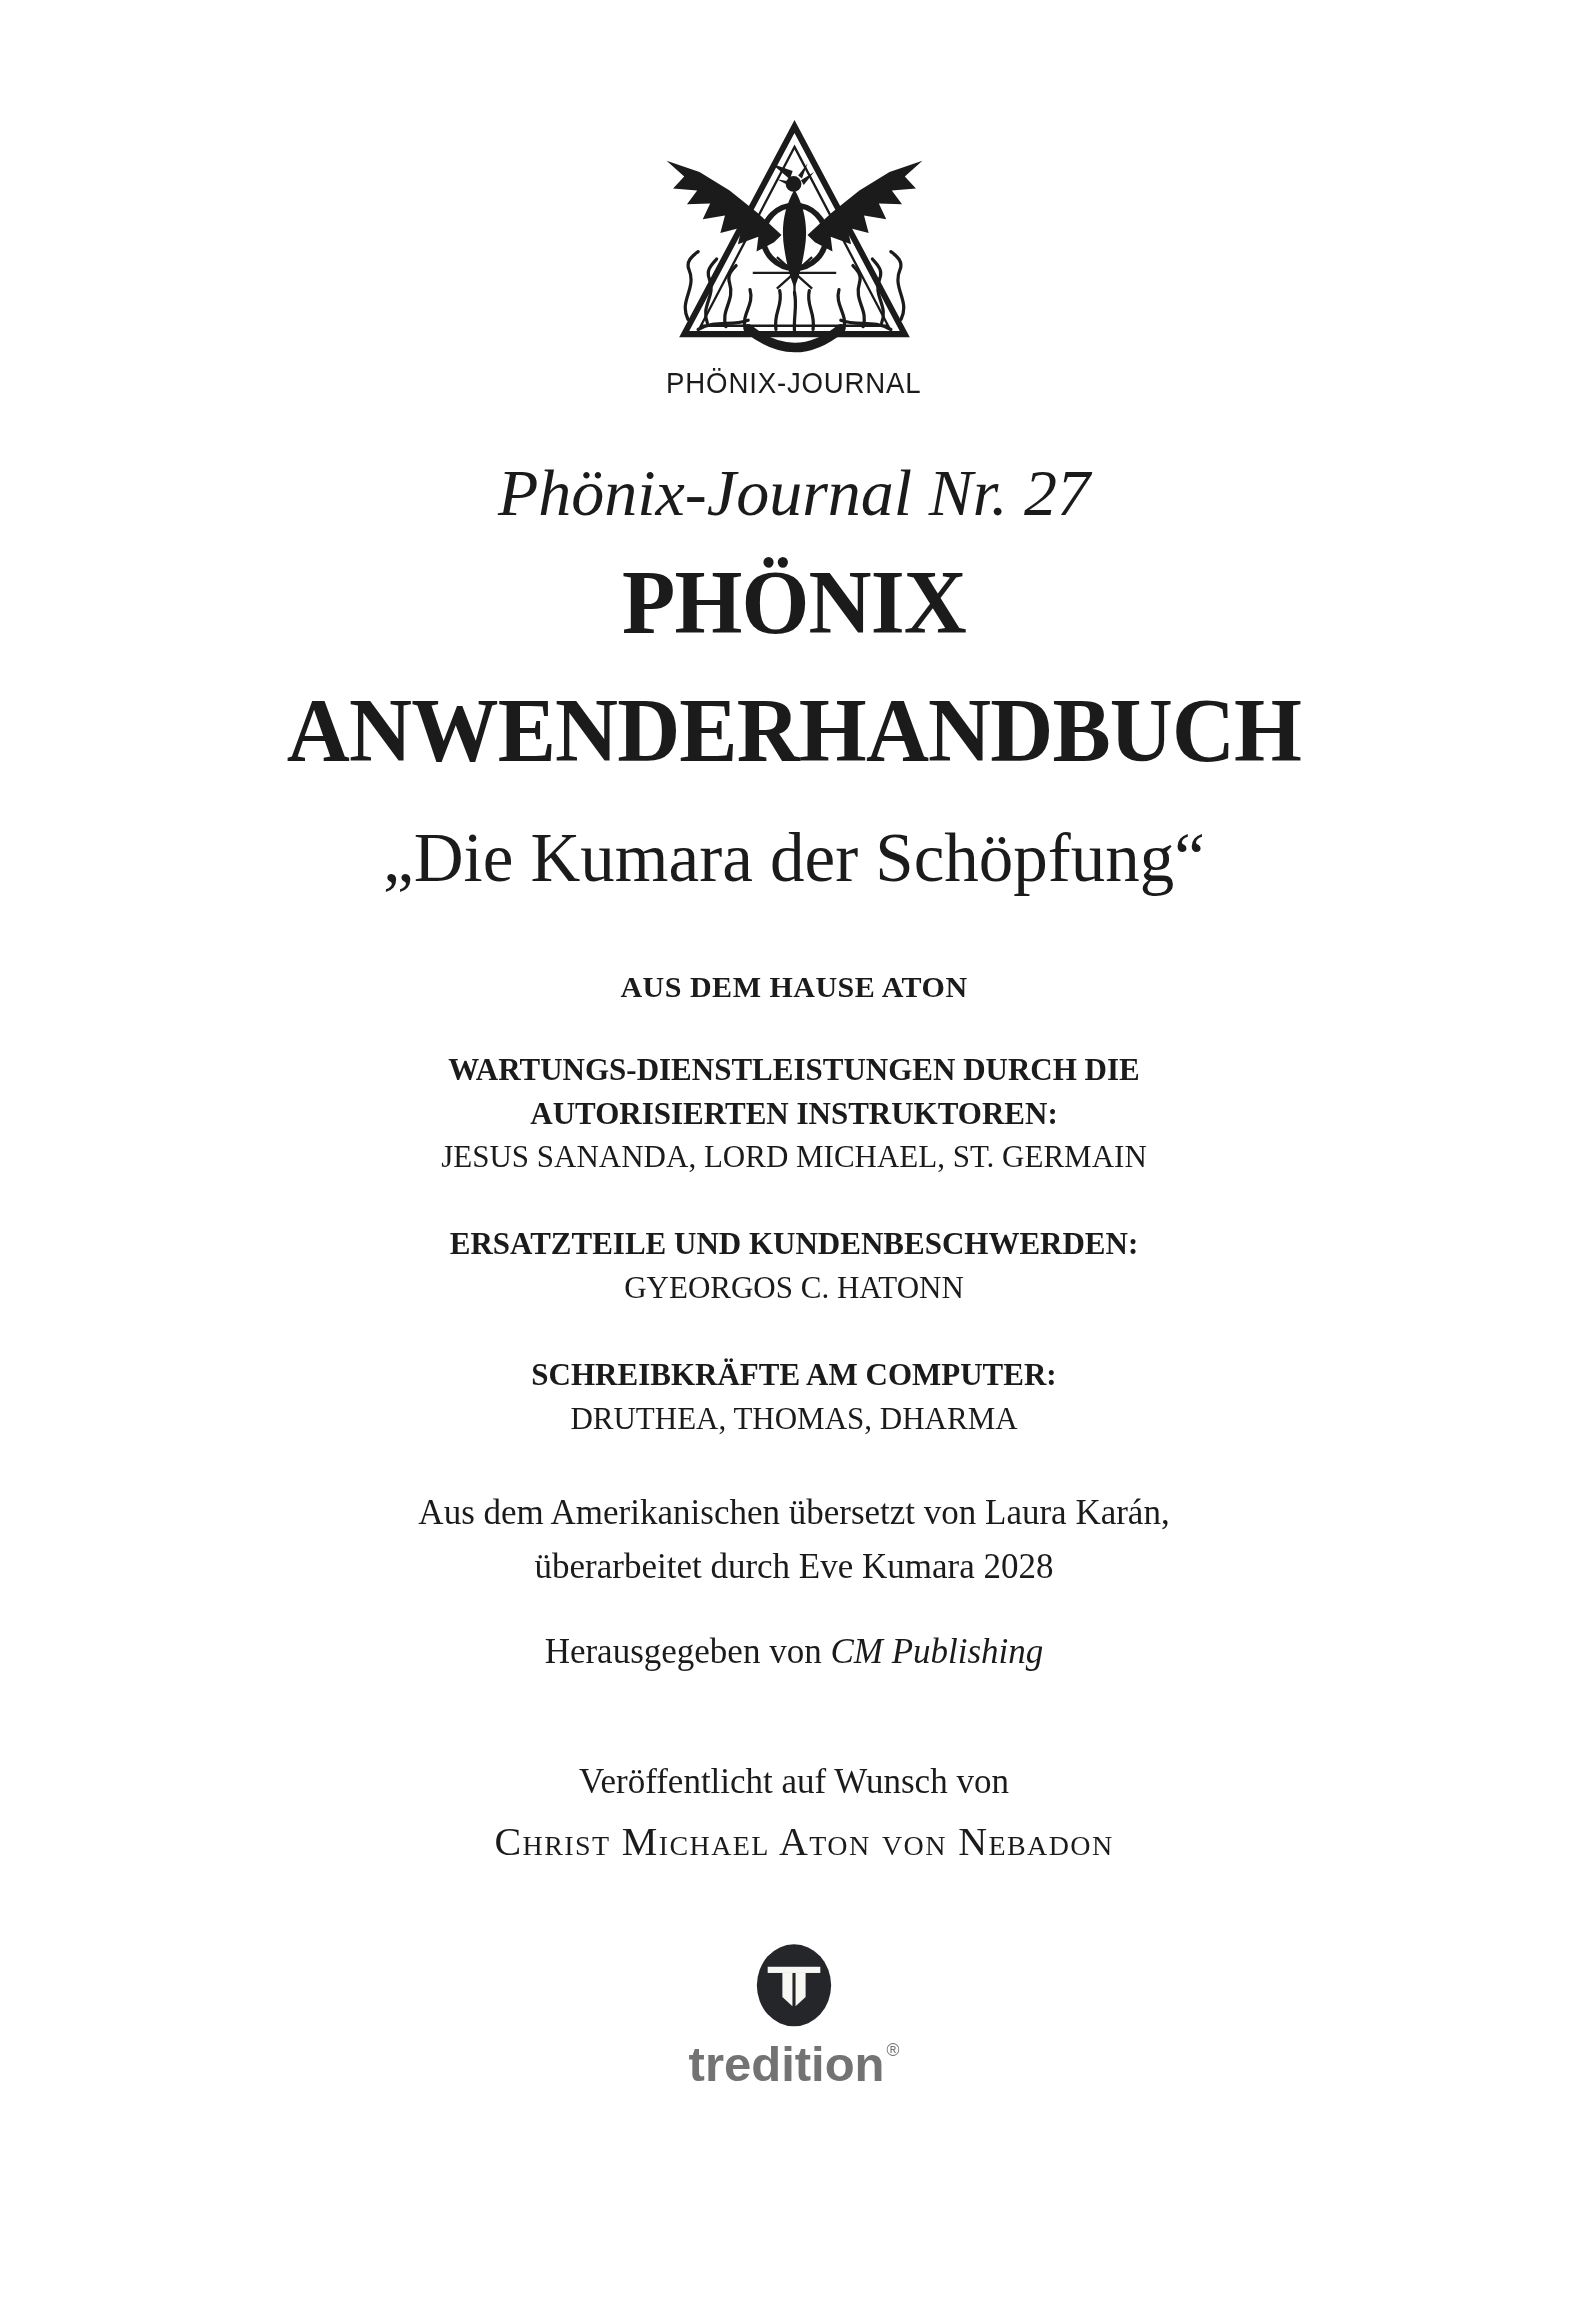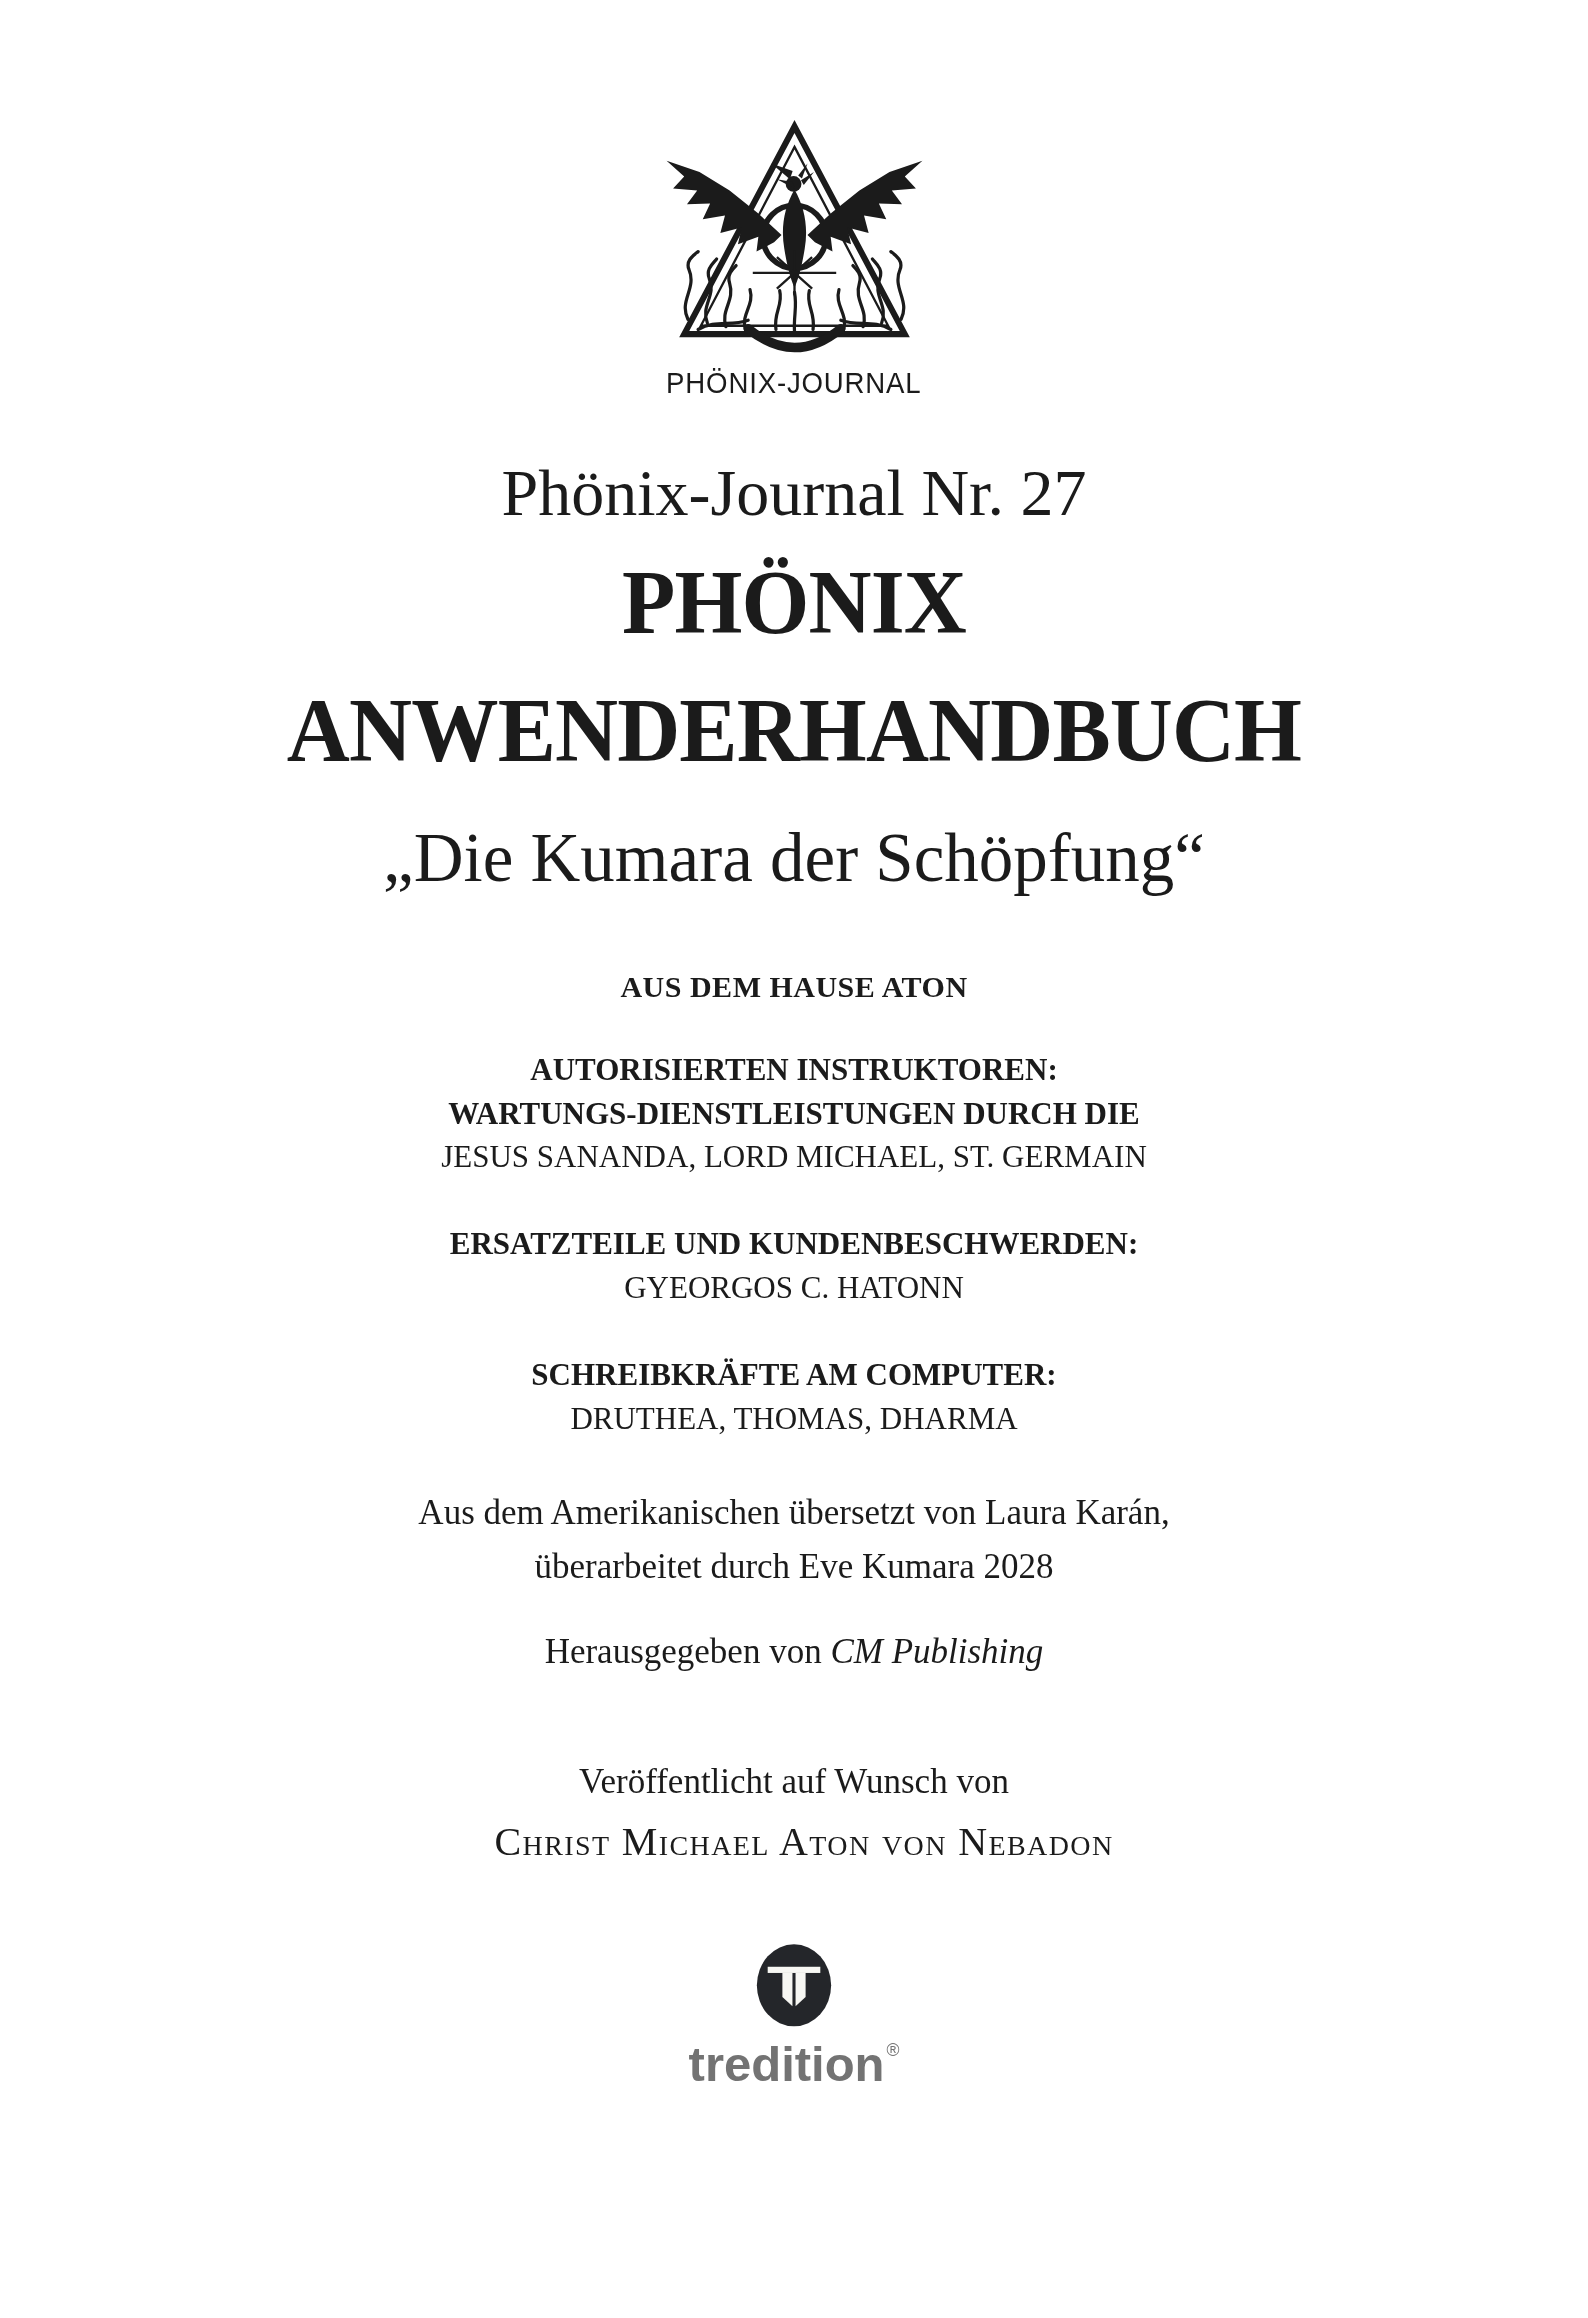--- a/index.html
+++ b/index.html
@@ -38,20 +38,21 @@
   }
   .logo-caption .squeeze {
     display: inline-block;
     transform: scaleX(0.92);
   }
   
   .series-title {
     margin-top: 53px;
     font-size: 66px;
     line-height: 1.2;
+    font-style: italic;
   }
   .main-title {
     margin: 7px 0 0 0;
     font-size: 90px;
     font-weight: bold;
     line-height: 1.42;
     letter-spacing: -0.9px;
   }
   .main-title .title-line {
     display: block;
@@ -190,22 +191,22 @@
   <h1 class="main-title">
     <span class="title-line">PHÖNIX</span>
     <span class="title-line">ANWENDERHANDBUCH</span>
   </h1>
 
   <div class="subtitle">„Die Kumara der Schöpfung“</div>
 
   <div class="house-line">AUS DEM HAUSE ATON</div>
 
   <div class="credit-block">
+    <div class="credit-heading">WARTUNGS-DIENSTLEISTUNGEN DURCH DIE</div>
     <div class="credit-heading">AUTORISIERTEN INSTRUKTOREN:</div>
-    <div class="credit-heading">WARTUNGS-DIENSTLEISTUNGEN DURCH DIE</div>
     <div class="credit-names">JESUS SANANDA, LORD MICHAEL, ST. GERMAIN</div>
   </div>
 
   <div class="credit-block">
     <div class="credit-heading">ERSATZTEILE UND KUNDENBESCHWERDEN:</div>
     <div class="credit-names">GYEORGOS C. HATONN</div>
   </div>
 
   <div class="credit-block">
     <div class="credit-heading">SCHREIBKRÄFTE AM COMPUTER:</div>

